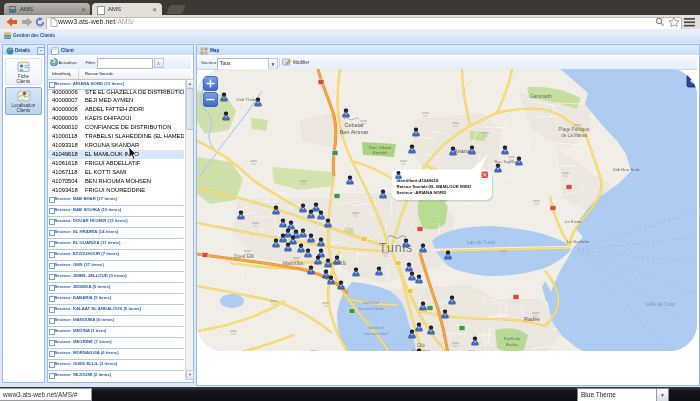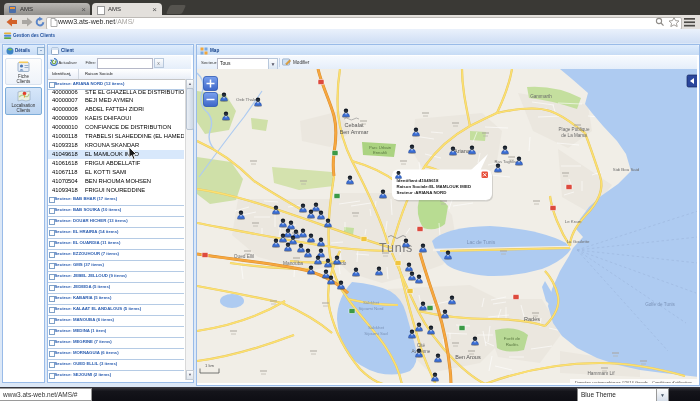--- a/index.html
+++ b/index.html
@@ -282,21 +282,21 @@
     <span class="abs" style="left:4px;top:3.5px;font-size:4.4px;color:#333;">Secteur:</span>
     <span class="abs" style="left:20px;top:1.5px;width:50px;height:9px;background:#fff;border:1px solid #b5b8c8;font-size:5px;color:#222;padding:1px 0 0 2px;">Tous</span>
     <span class="abs" style="left:71px;top:1.5px;width:8px;height:11px;background:linear-gradient(#fdfdfd,#d8e4f2);border:1px solid #b8c8dc;font-size:5px;color:#556;text-align:center;line-height:11px;">▼</span>
     <span class="abs" style="left:82px;top:2px;height:9px;border-left:1px solid #c8d6ea;"></span>
     <svg class="abs" style="left:85px;top:2px;" width="9" height="8" viewBox="0 0 10 9">
         <rect x="0.5" y="1" width="8" height="7" rx="1" fill="#cfe0f2" stroke="#7a96b8" stroke-width="0.7"></rect>
         <path d="M4 6.5 L8.5 2 L9.8 3.3 L5.3 7.8 Z" fill="#e8a33d" stroke="#9a6f22" stroke-width="0.4"></path>
       </svg>
     <span class="abs" style="left:96px;top:3.5px;font-size:4.6px;color:#333;">Modifier</span>
   </div>
-  <div id="mapcanvas" style="position:absolute;left:0;top:24px;width:500px;height:314px;background:#5eead4;overflow:hidden;">
+  <div id="mapcanvas" style="position:absolute;left:0;top:24px;width:500px;height:282px;background:#5eead4;overflow:hidden;border-radius:27px;">
       <svg class="abs" style="left:0;top:0;" width="500" height="314" viewBox="197 68 500 314">
 <defs>
 <symbol id="pm" viewBox="0 0 11 12" overflow="visible">
             <ellipse cx="5.5" cy="10.9" rx="4.4" ry="1.1" fill="rgba(70,70,70,0.4)"></ellipse>
             <path d="M1.2 10.5 Q1.2 6.1 5.5 6.1 Q9.8 6.1 9.8 10.5 Z" fill="#3a6fd8" stroke="#1d3f87" stroke-width="0.5"></path>
             <path d="M4.1 6.3 L5.5 8.1 L6.9 6.3 Z" fill="#e8eef8"></path>
             <circle cx="5.5" cy="3.2" r="2.7" fill="#27313f"></circle>
             <path d="M2.9 2.9 A2.7 2.7 0 0 1 8.1 2.9 Q5.5 1.7 2.9 2.9 Z" fill="#11161d"></path>
           </symbol>
 <linearGradient id="zb" x1="0" y1="0" x2="0" y2="1">

